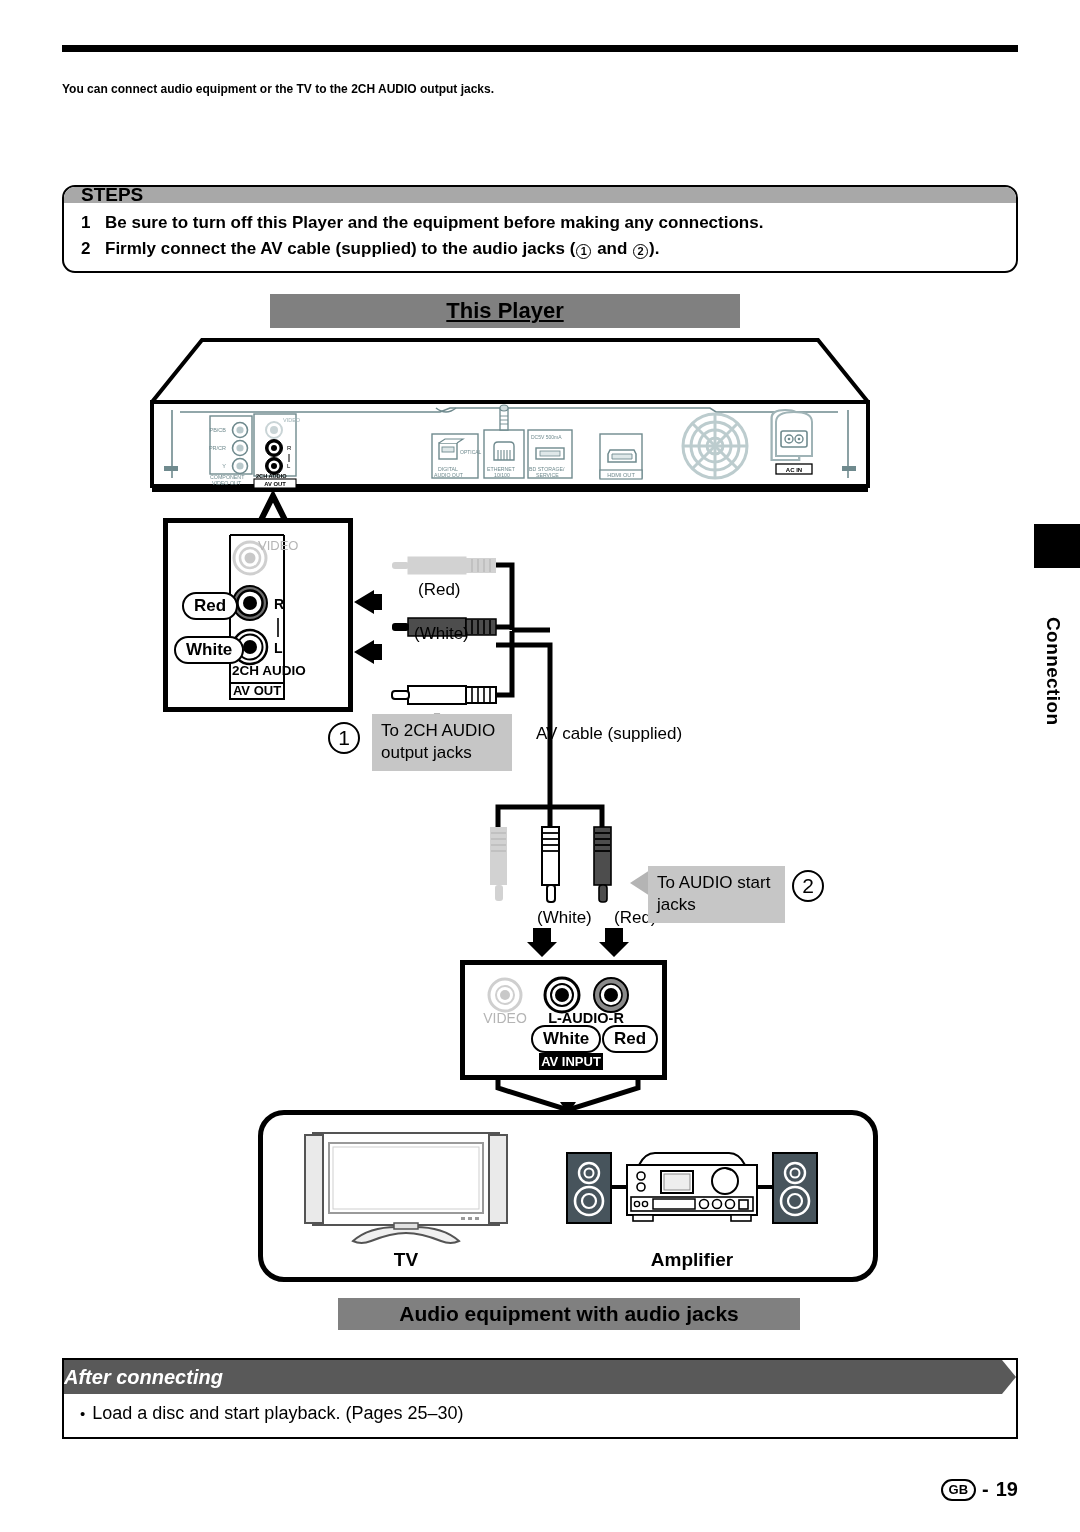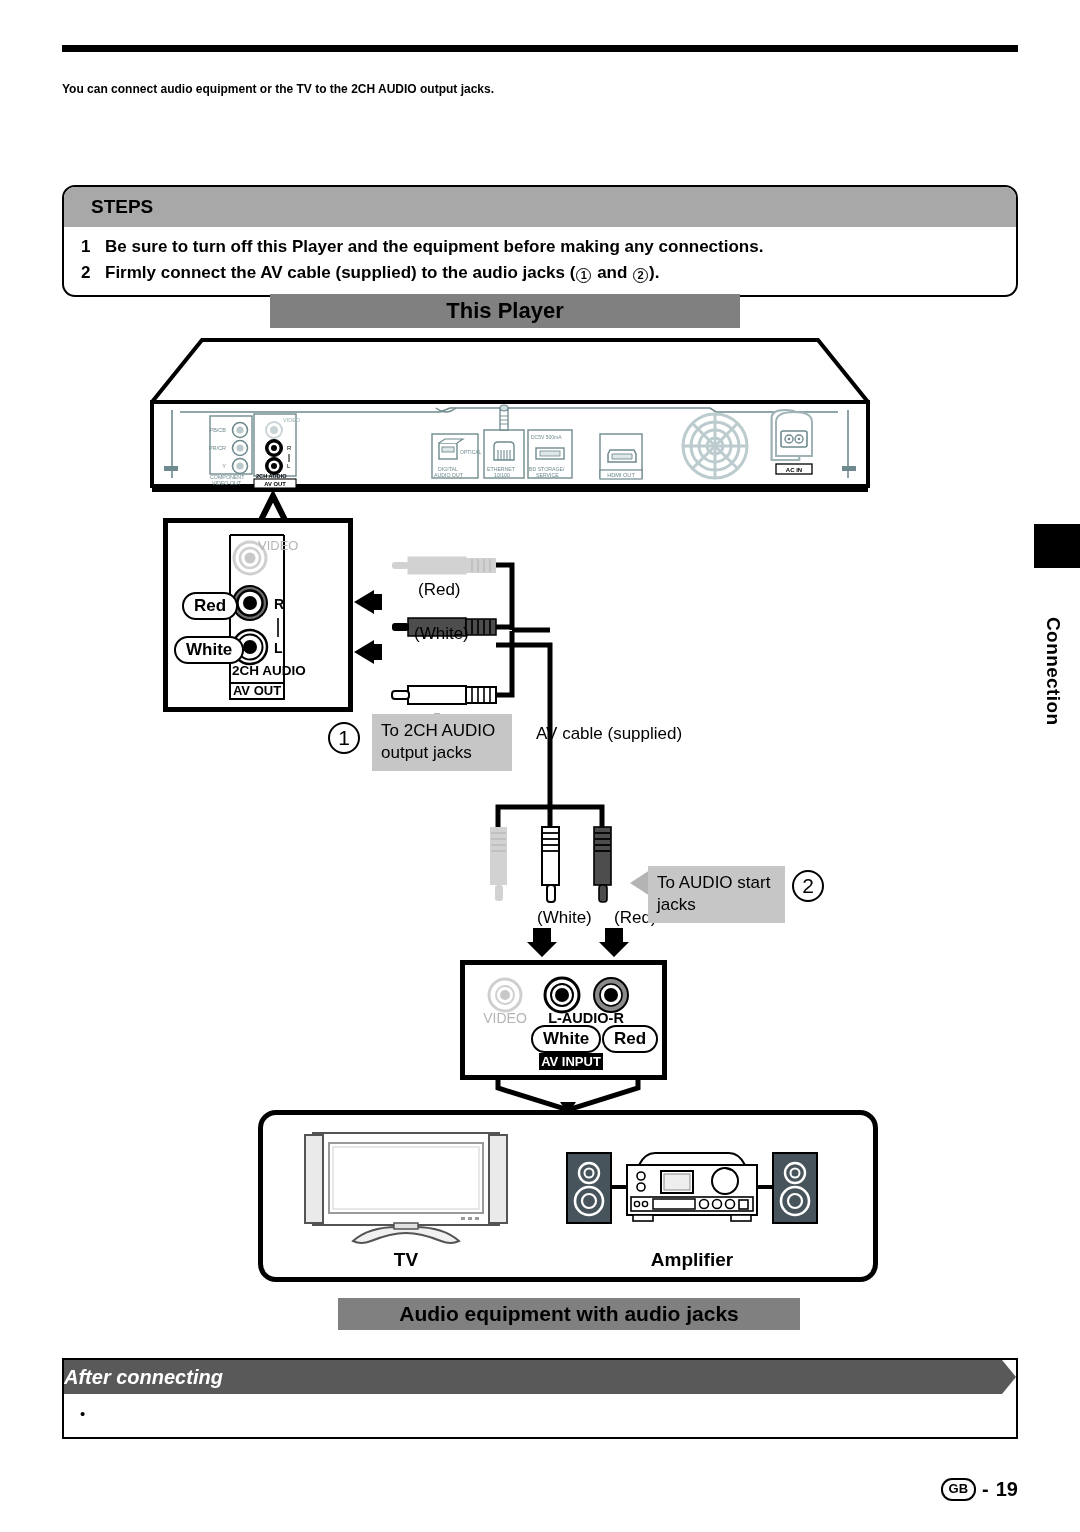--- a/index.html
+++ b/index.html
@@ -27,42 +27,42 @@
   }
   .intro { margin-top:30px; font-size:12px;font-weight:bold; }
 
   
   .steps {
     position:absolute; left:62px; top:185px; width:956px;
     border:2.5px solid #000; border-radius:13px;
     overflow:hidden; background:#fff;
   }
   .steps-head {
-    background:#a8a8a8; height:40px;
-    display:flex; align-items:center; padding-left:27px;
+    background:#a8a8a8; height:16px;
+    display:flex; align-items:center; padding-left:17px;
     font-size:19px; font-weight:bold;
     border-radius:10px 10px 0 0;
   }
   .steps-body { padding:7px 0 10px 17px; }
   .step-row { display:flex; font-size:17px; font-weight:bold; line-height:1.5; }
   .step-num { width:24px; flex:0 0 24px; }
   .circnum {
     display:inline-block; width:15px; height:15px; line-height:13px;
     border:1.4px solid #000; border-radius:50%;
     text-align:center; font-size:11px; font-weight:bold;
     vertical-align:-1px; margin:0 1px;
   }
 
   
   .gbar {
     position:absolute; background:#808080;
     display:flex; align-items:center; justify-content:center;
     font-weight:bold; color:#000;
   }
-  #this-player-bar { left:270px; top:294px; width:470px; height:34px; font-size:22px; }
+  #this-player-bar { left:270px; top:294px; width:470px; height:34px; font-size:22px;text-decoration:underline; }
   #audio-eq-bar { left:338px; top:1298px; width:462px; height:32px; font-size:21px; }
 
   
   .rear-wrap { position:absolute; left:150px; top:338px; width:720px; height:160px; }
 
   
   .detail-panel {
     position:absolute; left:163px; top:518px; width:190px; height:194px;
     border:5px solid #000; background:#fff;
   }
@@ -86,21 +86,21 @@
 
   
   .avin-panel {
     position:absolute; left:460px; top:960px; width:207px; height:120px;
     border:5px solid #000; background:#fff;
   }
 
   
   .equip-box {
     position:absolute; left:258px; top:1110px; width:620px; height:172px;
-    border:5px solid #000; border-radius:18px; background:#fff;
+    border:5px solid #000; border-radius:26px; background:#fff;
   }
   .equip-cap { position:absolute; font-size:19px; font-weight:bold; text-align:center; }
 
   
   .after {
     position:absolute; left:62px; top:1358px; width:956px;
     border:2px solid #000; background:#fff;
   }
   .after-head {
     background:#595959; color:#fff; height:34px;
@@ -114,21 +114,21 @@
   
   .side-blk { position:absolute; left:1034px; top:524px; width:46px; height:44px; background:#000; }
   .side-tab {
     position:absolute; left:1030px; top:576px; width:34px; height:190px;
     font-size:19px; font-weight:bold; letter-spacing:0.4px;
     writing-mode:vertical-rl; text-orientation:mixed;
     display:flex; align-items:flex-start; justify-content:center;
   }
 
   
-  .footer { position:absolute; right:62px; top:1478px; display:flex; font-size:20px; font-weight:bold; }
+  .footer { position:absolute; right:62px; top:1478px; display:flex; align-items:center; font-size:20px; font-weight:bold; }
   .gb {
     border:2px solid #000; border-radius:11px;
     font-size:13px; font-weight:bold; padding:1px 6px 2px; margin-right:6px;
   }
   .fdash { margin:0 7px 0 0; }
 </style>
 </head>
 <body>
 
 <div class="page-head">
@@ -495,20 +495,21 @@
   </svg>
   <div class="equip-cap" style="left:300px; top:134px; width:258px;">Amplifier</div>
 </div>
 
 <div class="gbar" id="audio-eq-bar">Audio equipment with audio jacks</div>
 
 <div class="after">
   <div class="after-head">After connecting</div>
   <div class="after-body">
     <span class="bullet">•</span>
+    <span>Load a disc and start playback. (Pages 25–30)</span>
   </div>
 </div>
 
 <div class="side-blk"></div>
 <div class="side-tab">Connection</div>
 
 <div class="footer">
   <span class="gb">GB</span>
   <span class="fdash">-</span>
   <span>19</span>

